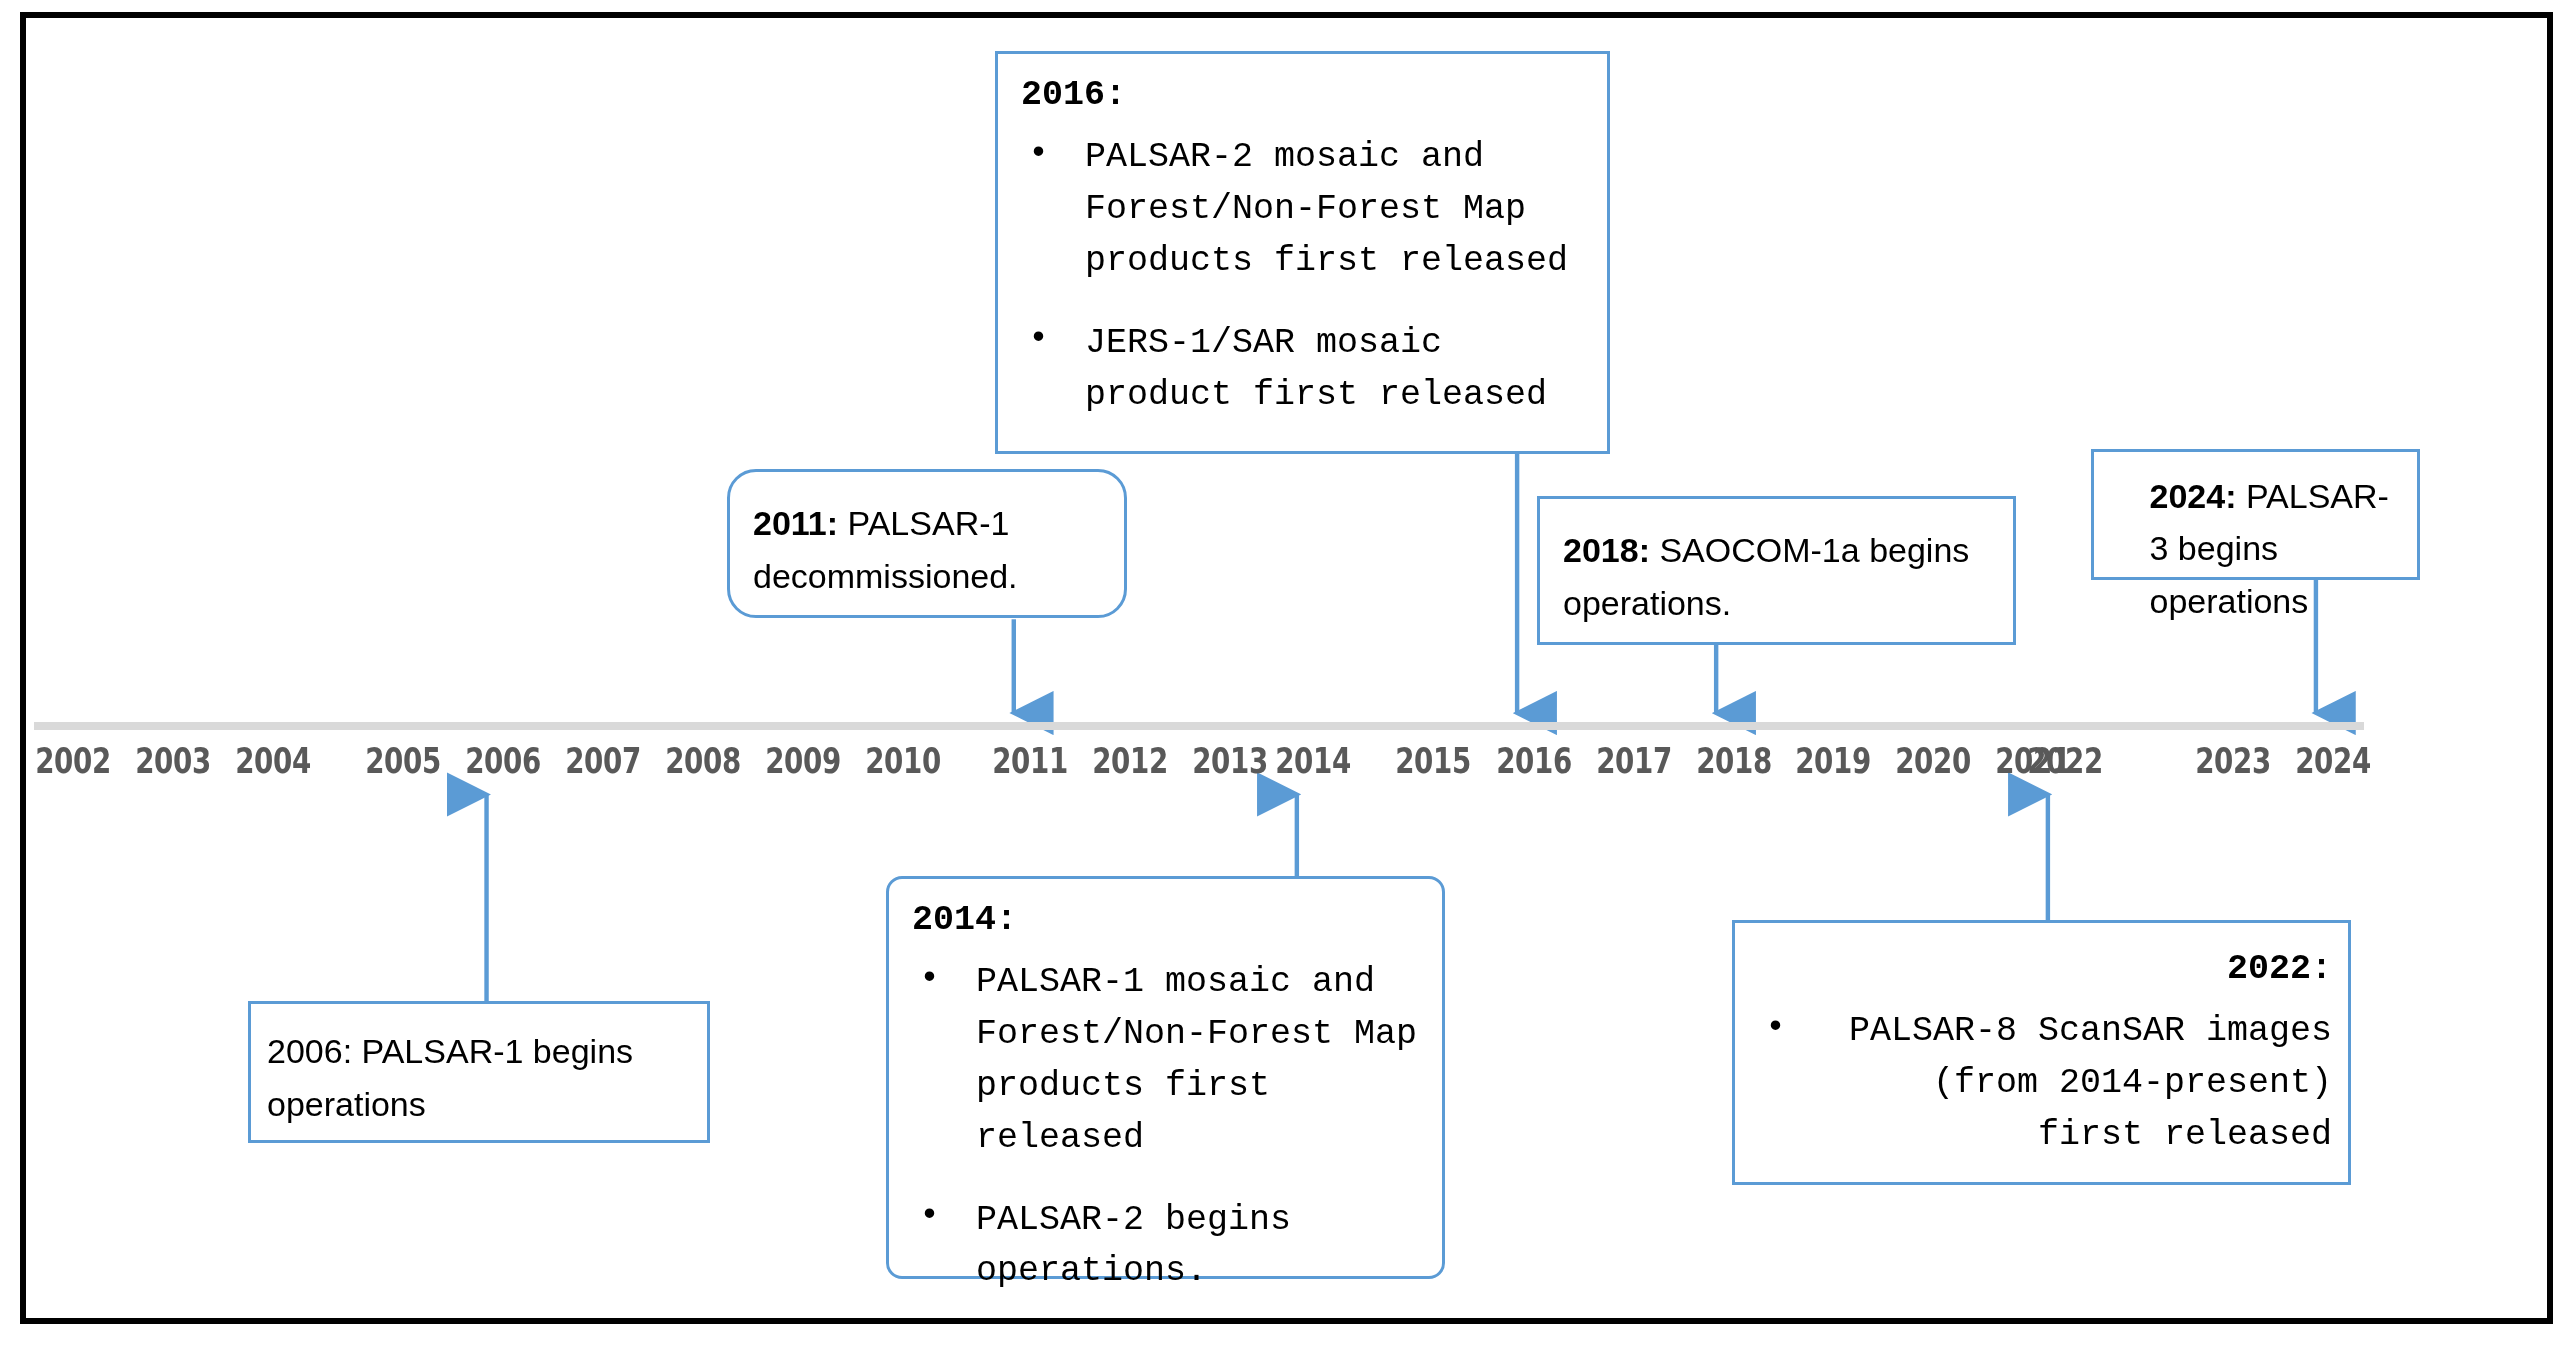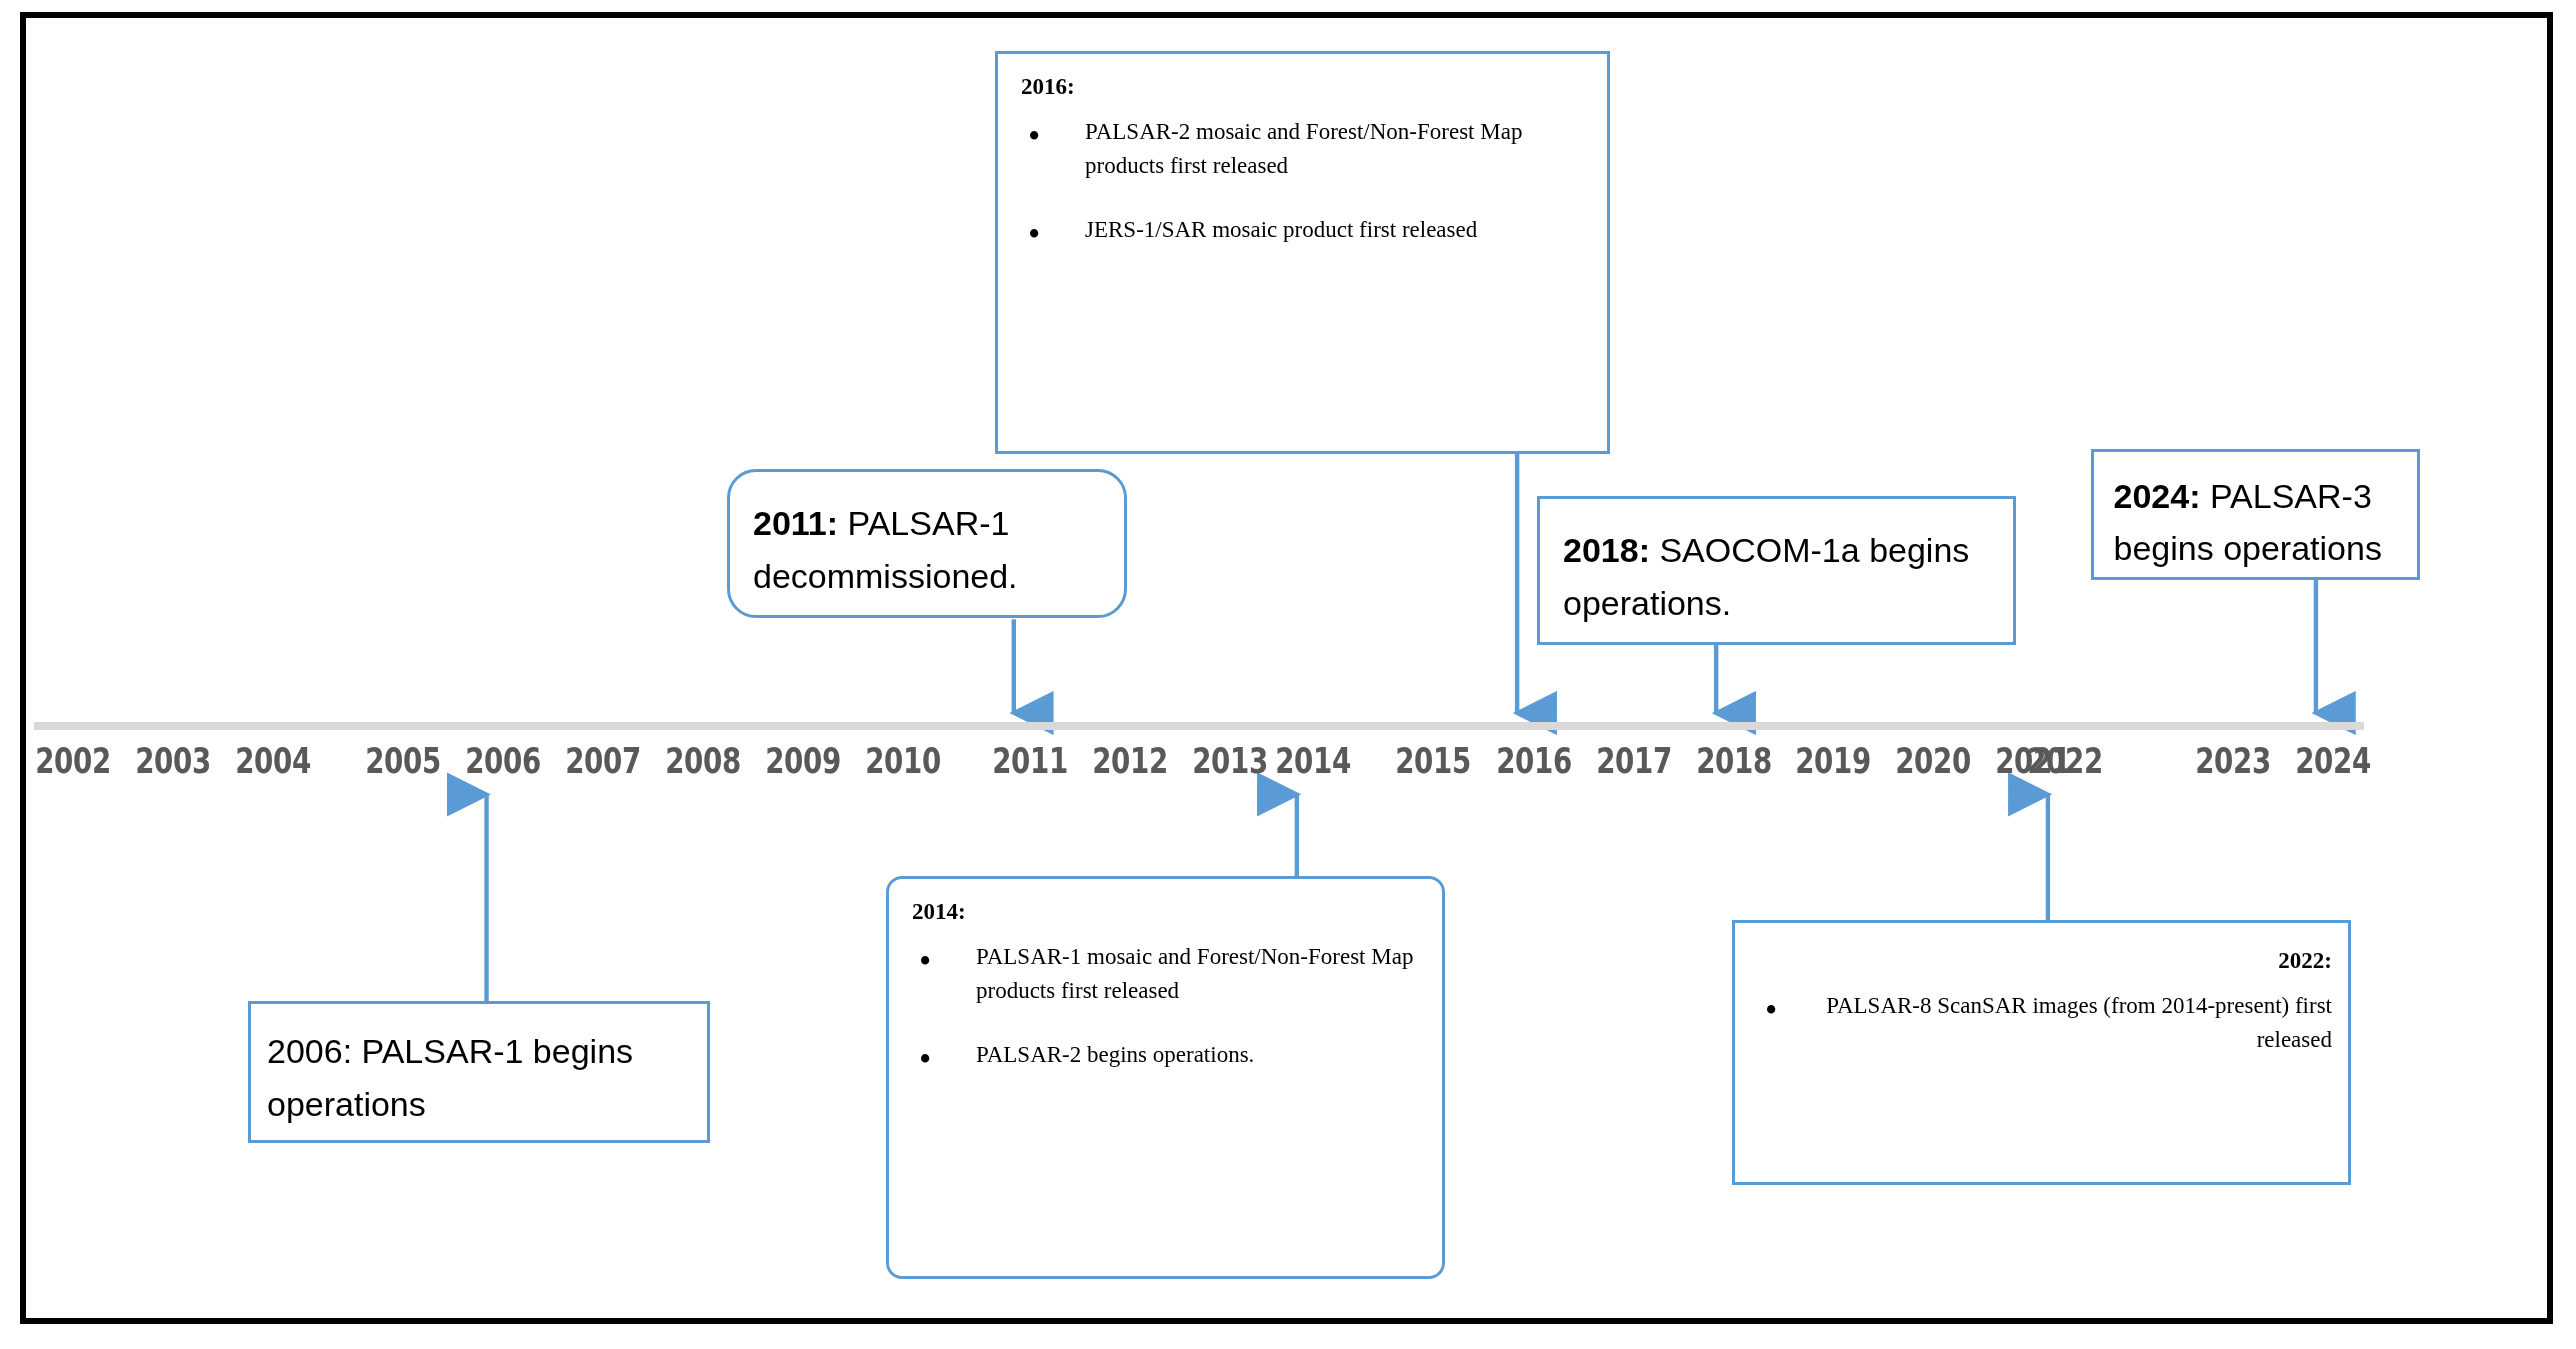--- a/index.html
+++ b/index.html
@@ -57,22 +57,22 @@
 
   
   .box{
     position:absolute;
     background:#ffffff;
     border:3.5px solid #5B9BD5;
     box-sizing:border-box;
   }
   .box-inner{
     padding:16px 19.5px 8.8px 23px;
-    font-family:Liberation Serif, serif;
-    font-size:23px;
+    font-family:Liberation Mono, monospace;
+    font-size:35px;
     line-height:1.48;
     color:#000000;
   }
   .box-inner.plain{
     font-family:"Liberation Sans", sans-serif;
     font-size:34px;
     line-height:1.55;
   }
   .yr{ font-weight:bold; }
   .one-liner{ margin:0; }
@@ -183,21 +183,21 @@
     </div>
   </div>
 
   <div class="box" style="left:1537px; top:469px; width:479px; height:149px;margin-top:27px;">
     <div class="box-inner plain" style="padding:25px 17.7px 8.8px 23px;">
       <p class="one-liner"><span class="yr">2018:</span><span> SAOCOM-1a begins operations.</span></p>
     </div>
   </div>
 
   <div class="box" style="left:2091px; top:449px; width:329px; height:131px;">
-    <div class="box-inner plain" style="padding:17.7px 14px 8.8px 19.5px;">
+    <div class="box-inner plain" style="padding:17.7px 14px 8.8px 19.5px;margin-left:36px;">
       <p class="one-liner"><span class="yr">2024:</span><span> PALSAR-3 begins operations</span></p>
     </div>
   </div>
 
   <div class="box" style="left:248px; top:1001px; width:462px; height:142px;">
     <div class="box-inner plain" style="padding:21px 16px 8.8px 16px;">
       <p class="one-liner center">2006: PALSAR-1 begins operations</p>
     </div>
   </div>
 

